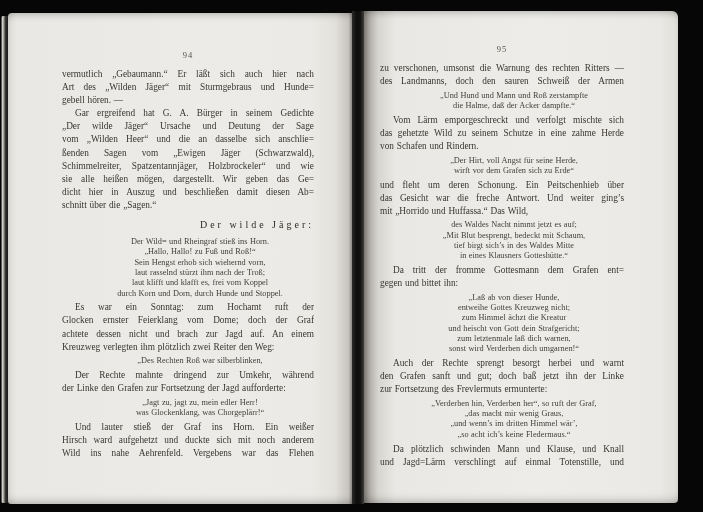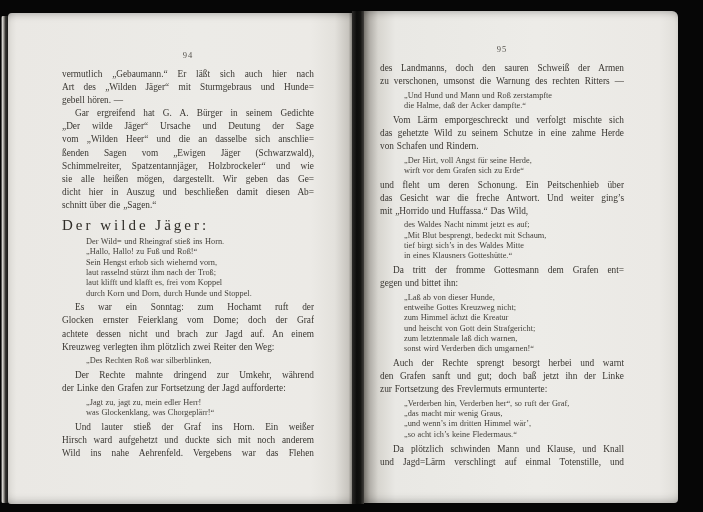--- a/index.html
+++ b/index.html
@@ -44,24 +44,24 @@
   .p-line{
     font-size:9.3px;line-height:13.1px;height:13.1px;overflow:hidden;
     text-align:justify;text-align-last:justify;
     word-spacing:.5px;
   }
   .p-line.last{text-align-last:left;}
   .p-line.first{text-indent:13px;}
   .verse{margin:2.5px 0 2.5px 24px;}
   .v-line{
     font-size:8.3px;line-height:10.3px;height:10.3px;overflow:hidden;
-    color:#423f39;word-spacing:.4px;
+    color:#423f39;word-spacing:.4px;text-align:center;
   }
   .heading{
-    text-align:left;font-size:15px;line-height:14px;
+    text-align:right;font-size:10px;line-height:14px;
     letter-spacing:3px;margin:6px 0 5px 0;color:#2f2c27;
   }
 </style>
 </head>
 <body>
 
 <div class="book">
   <div class="edge-stack"></div>
 
   <div class="page page-left">
@@ -118,22 +118,22 @@
     </div>
   </div>
 
   <div class="gutter"></div>
 
   <div class="page page-right">
     <div class="content-right">
       <div class="page-number">95</div>
       <div>
           <div class="para">
+            <div class="p-line jlast">zu verschonen, umsonst die Warnung des rechten Ritters —</div>
             <div class="p-line">des Landmanns, doch den sauren Schweiß der Armen</div>
-            <div class="p-line jlast">zu verschonen, umsonst die Warnung des rechten Ritters —</div>
           </div>
           <div class="verse">
             <div class="v-line">„Und Hund und Mann und Roß zerstampfte</div>
             <div class="v-line">die Halme, daß der Acker dampfte.“</div>
           </div>
           <div class="para">
             <div class="p-line first">Vom Lärm emporgeschreckt und verfolgt mischte sich</div>
             <div class="p-line">das gehetzte Wild zu seinem Schutze in eine zahme Herde</div>
             <div class="p-line last">von Schafen und Rindern.</div>
           </div>

